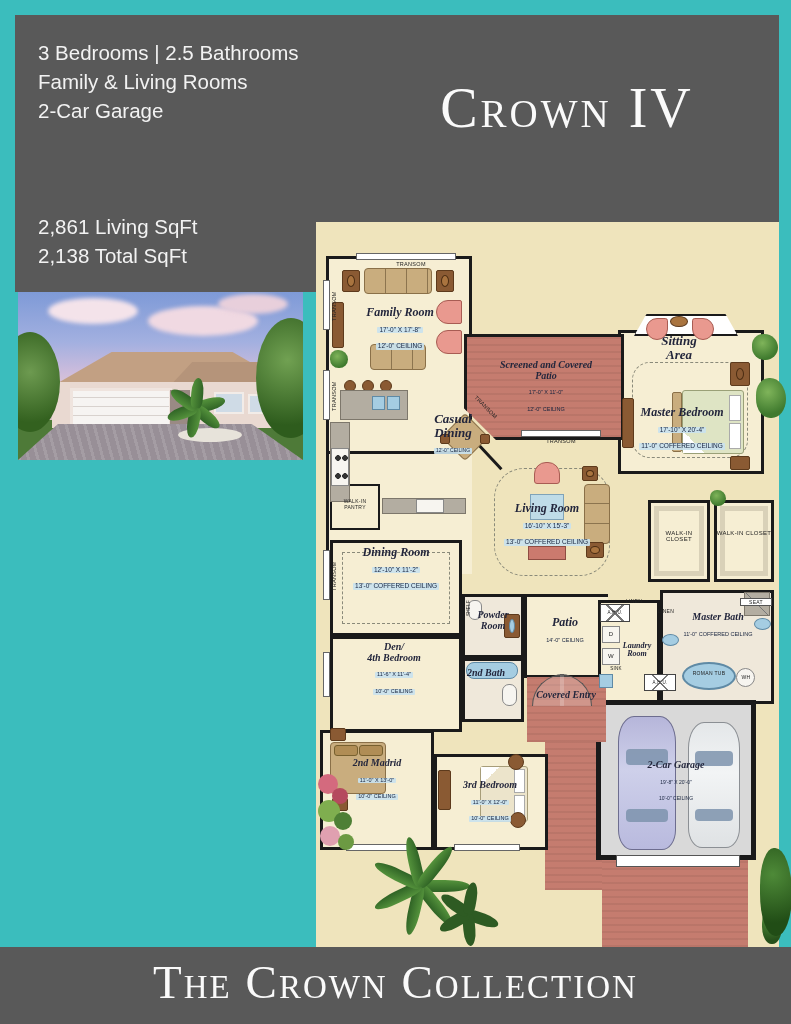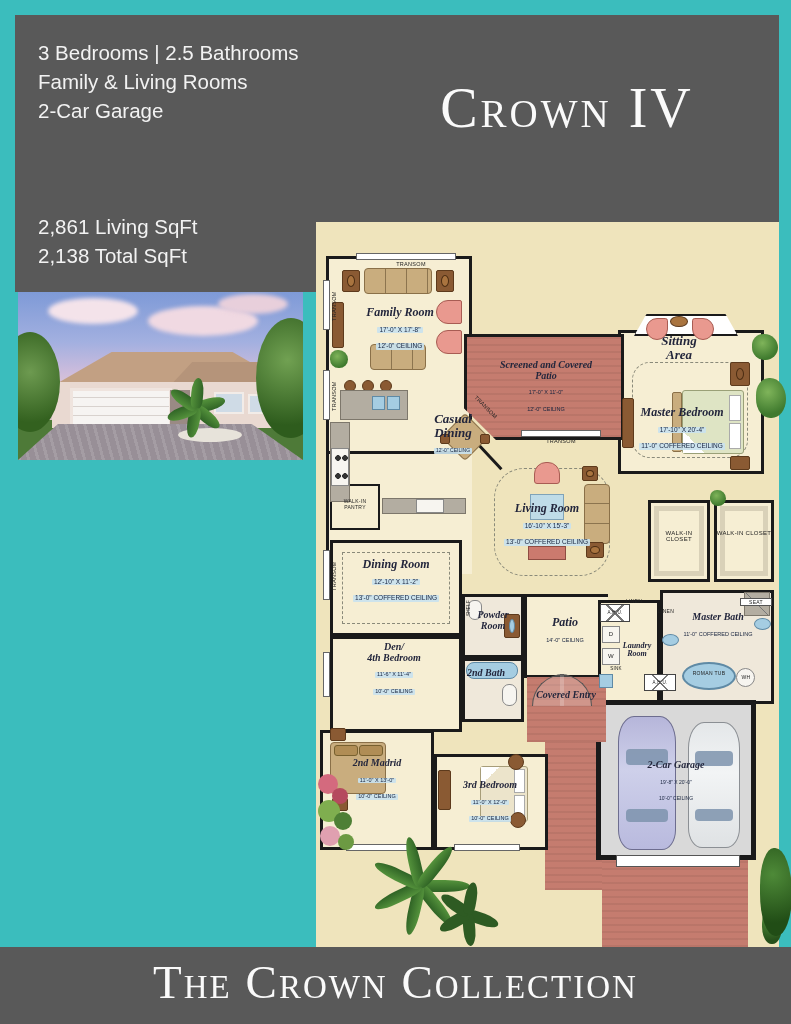--- a/index.html
+++ b/index.html
@@ -284,21 +284,21 @@
     <div class="nm">Master Bedroom</div>
     <div><span class="dm">17'-10" X 20'-4"</span></div>
     <div><span class="dm">11'-0" COFFERED CEILING</span></div>
   </div>
   <div class="lbl" style="left:336px;top:308px;width:54px">
     <div class="tl" style="position:static;font-size:6px">WALK-IN CLOSET</div>
   </div>
   <div class="lbl" style="left:400px;top:308px;width:56px">
     <div class="tl" style="position:static;font-size:6px">WALK-IN CLOSET</div>
   </div>
-  <div class="lbl" style="left:28px;top:336px;width:104px">
+  <div class="lbl" style="left:28px;top:324px;width:104px">
     <div class="nm">Dining Room</div>
     <div><span class="dm">12'-10" X 11'-2"</span></div>
     <div><span class="dm">13'-0" COFFERED CEILING</span></div>
   </div>
   <div class="lbl" style="left:24px;top:420px;width:108px">
     <div class="nm nm-m">Den/</div>
     <div class="nm nm-m">4th Bedroom</div>
     <div><span class="dm" style="font-size:5.5px">11'-6" X 11'-4"</span></div>
     <div><span class="dm" style="font-size:5.5px">10'-0" CEILING</span></div>
   </div>

